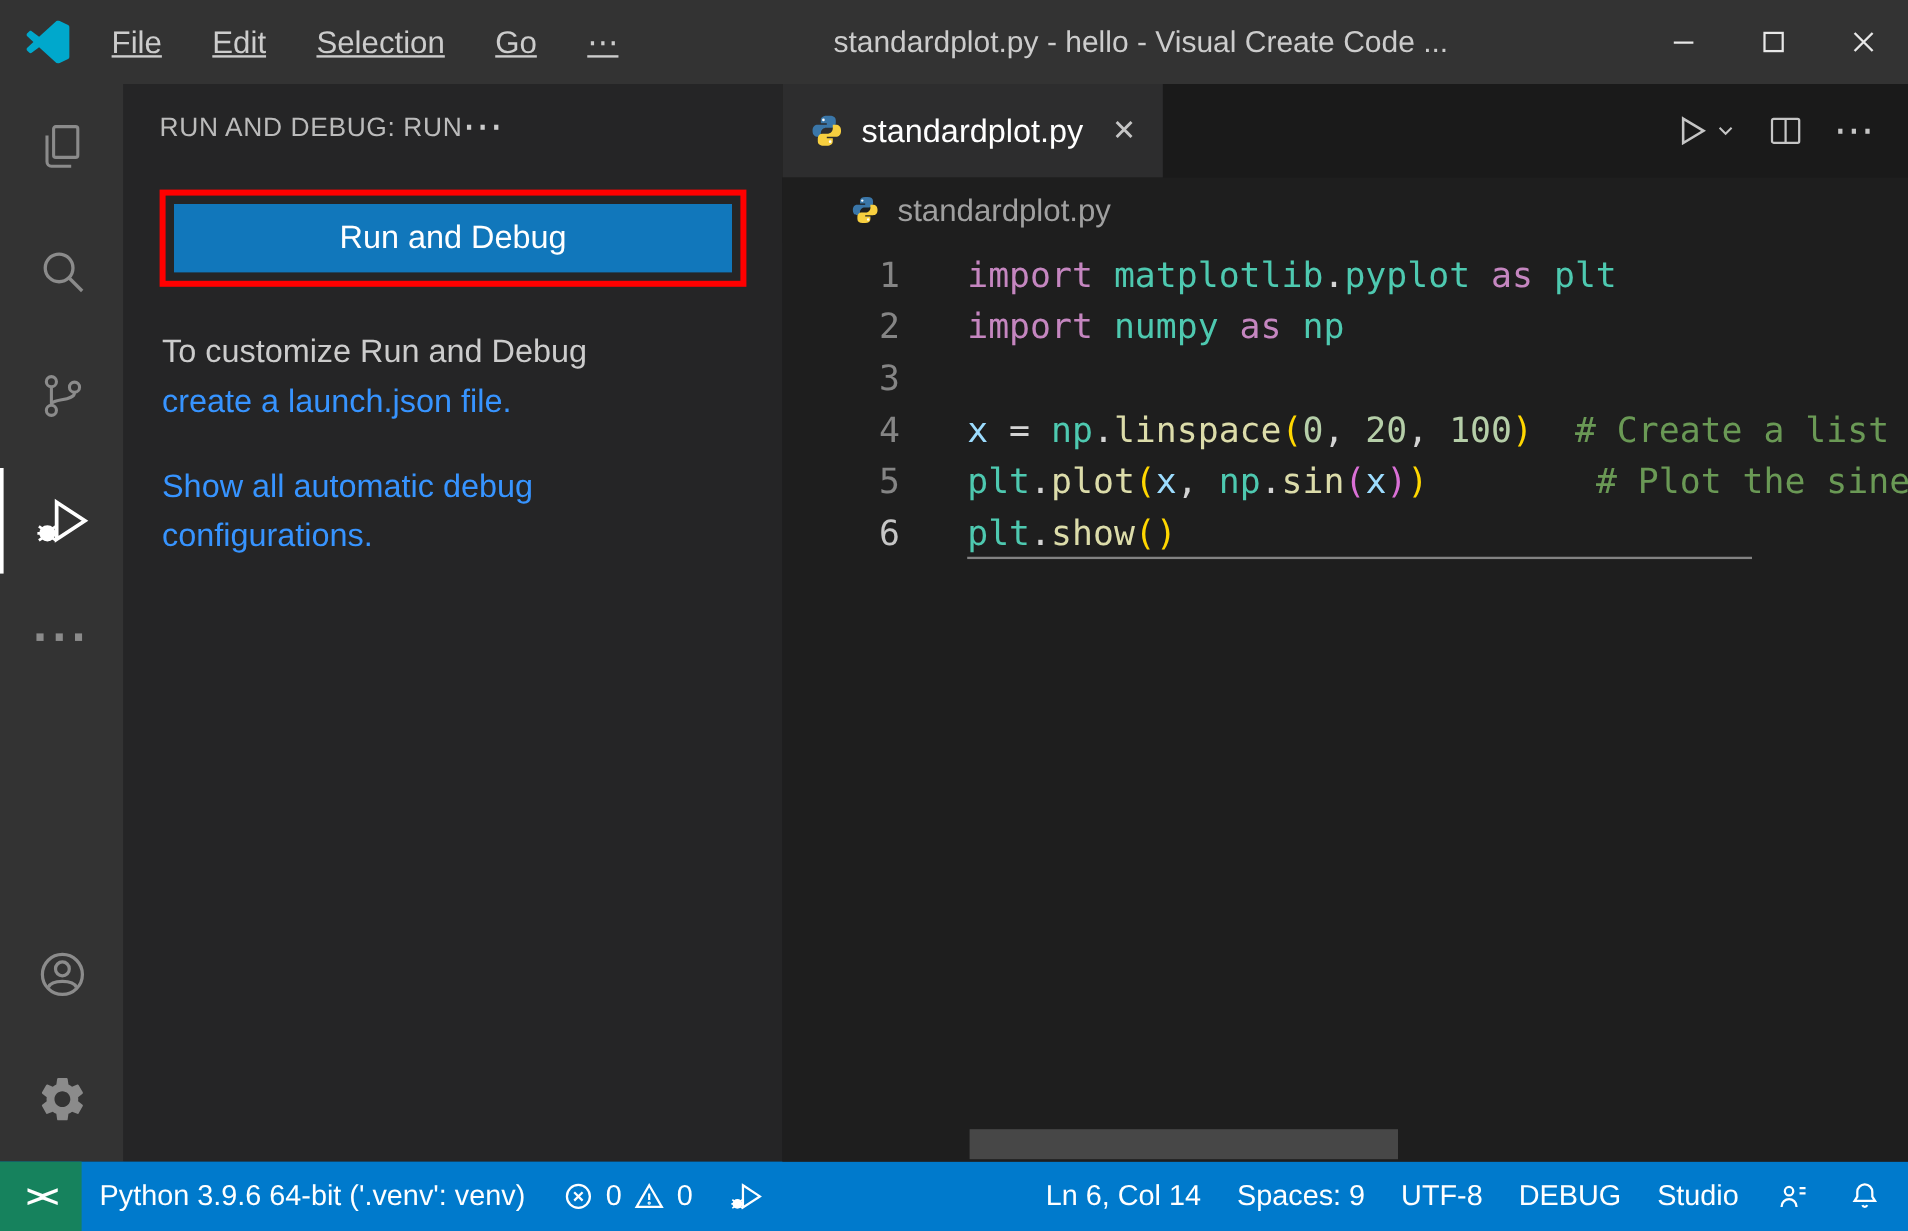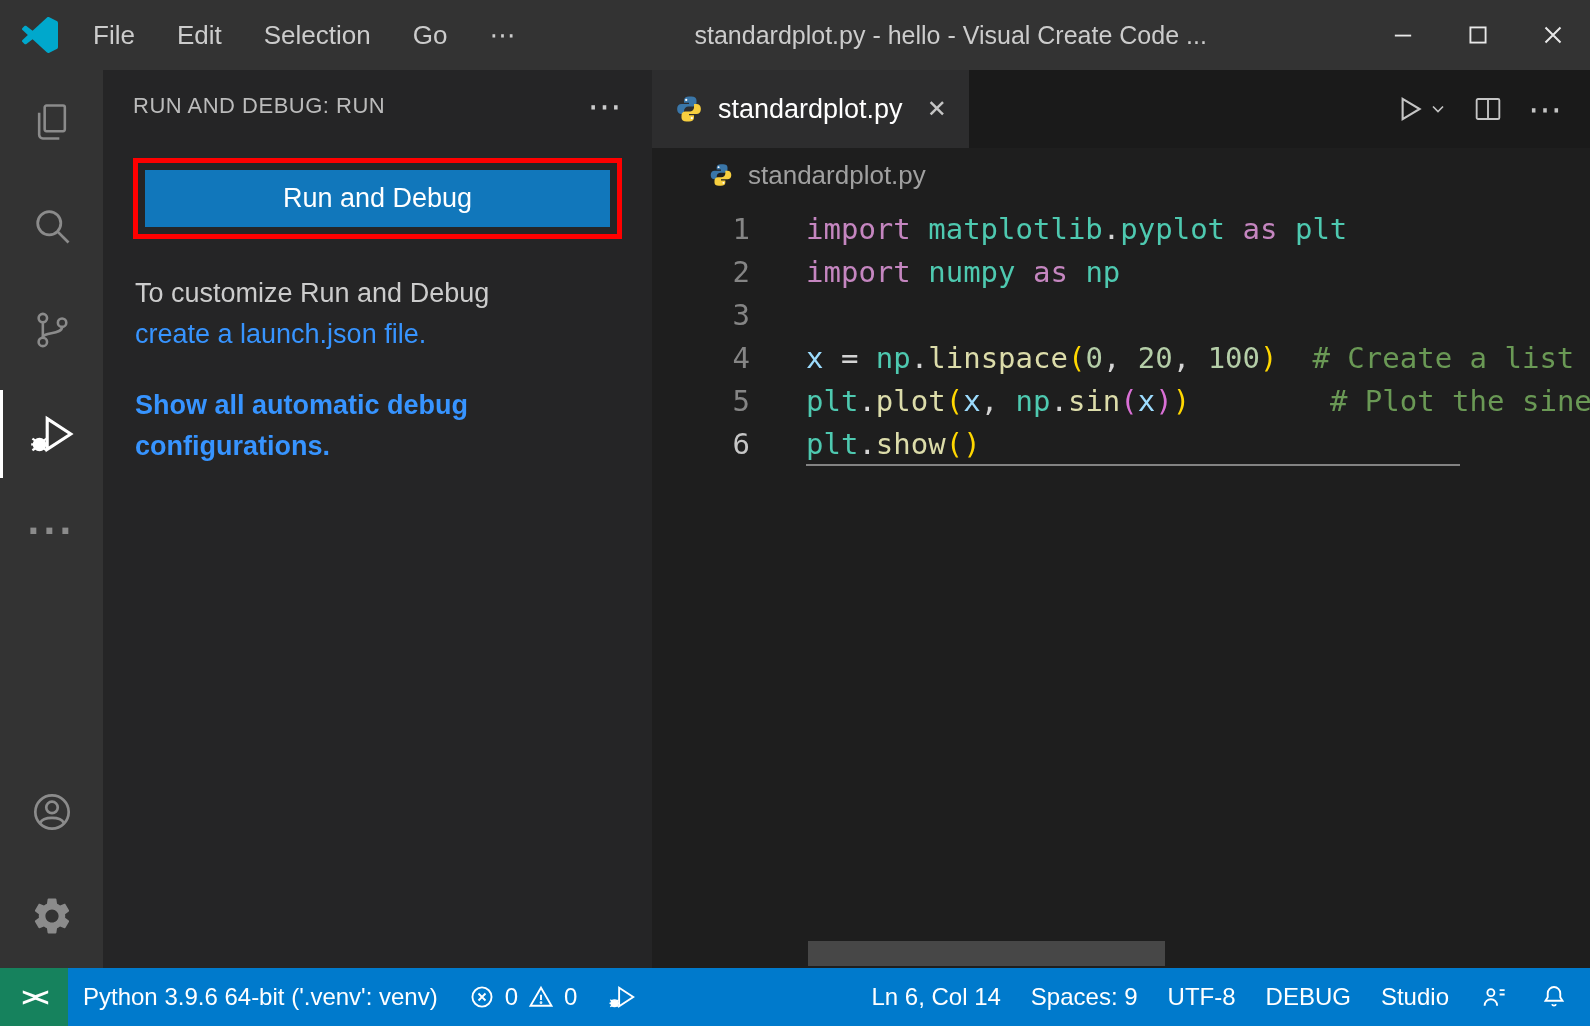--- a/index.html
+++ b/index.html
@@ -3,49 +3,49 @@
 <meta charset="utf-8">
 <style>
   * { margin:0; padding:0; box-sizing:border-box; }
   html,body { width:1590px; height:1026px; overflow:hidden; background:#1e1e1e;
               font-family:"Liberation Sans", sans-serif; }
   .window { width:1590px; height:1026px; display:flex; flex-direction:column; }
 
   
   .titlebar { height:70px; background:#333333; display:flex; align-items:center; color:#cccccc; flex:none; }
   .vscode-logo { padding:0 14px 0 22px; display:flex; align-items:center; }
-  .menubar { display:flex; align-items:center; height:100%; }
+  .menubar { display:flex; align-items:center; height:100%;text-decoration:underline; }
   .menu-item { padding:0 21px; font-size:26px; height:100%; display:flex; align-items:center; cursor:default; }
   .window-title { flex:1; text-align:center; font-size:25px; white-space:nowrap; overflow:hidden; color:#cccccc; }
   .window-controls { display:flex; height:100%; }
   .win-btn { width:75px; height:100%; display:flex; align-items:center; justify-content:center; color:#e8e8e8; }
 
   
   .main { flex:1; display:flex; min-height:0; }
 
   
   .activitybar { width:103px; background:#333333; display:flex; flex-direction:column; align-items:center; flex:none; }
   .activity-item { width:103px; height:104px; display:flex; align-items:center; justify-content:center;
                    color:#8b8b8b; position:relative; }
   .activity-item.active { color:#ffffff; }
   .activity-item.active::before { content:""; position:absolute; left:0; top:8px; bottom:8px; width:3px; background:#ffffff; }
   .activity-dots { font-size:42px; font-weight:bold; letter-spacing:2px; line-height:1; margin-top:-14px; }
   .activity-spacer { flex:1; }
 
   
   .sidebar { width:549px; background:#252526; flex:none; display:flex; flex-direction:column; overflow:hidden; }
-  .sidebar-header { height:72px; display:flex; align-items:center; justify-content:space-between;
+  .sidebar-header { height:72px; display:flex; align-items:center; justify-content:flex-start;
                     padding:0 30px; color:#bbbbbb; font-size:22px; letter-spacing:.5px; flex:none; }
   .panel-more { color:#cccccc; font-size:34px; line-height:1; cursor:pointer; }
   .annotation-box { margin:16px 30px 0 30px; border:5px solid #ff0000; padding:7px; }
   .run-debug-button { width:100%; height:57px; background:#1177bb; border:none; color:#ffffff;
                       font-size:27px; font-family:"Liberation Sans",sans-serif; cursor:pointer;
                       display:flex; align-items:center; justify-content:center; }
   .sidebar-text { margin:34px 32px 0 32px; font-size:27px; line-height:41px; color:#cccccc; }
-  .sidebar-text.second { margin-top:30px;font-weight:bold; }
+  .sidebar-text.second { margin-top:30px; }
   .link { color:#3794ff; cursor:pointer; text-decoration:none; }
 
   
   .editor { flex:1; min-width:0; background:#1e1e1e; display:flex; flex-direction:column; position:relative; }
   .tabbar { height:78px; background:#1a1a1a; display:flex; align-items:stretch; flex:none; }
   .tab { background:#2d2d2e; display:flex; align-items:center; gap:14px; padding:0 22px; color:#ffffff;
          font-size:27px; cursor:pointer; }
   .tab-close { color:#c5c5c5; font-size:24px; margin-left:10px; cursor:pointer; }
   .editor-actions { margin-left:auto; display:flex; align-items:center; gap:24px; padding-right:28px; color:#c5c5c5; }
   .action-run-group { display:flex; align-items:center; gap:2px; cursor:pointer; }

